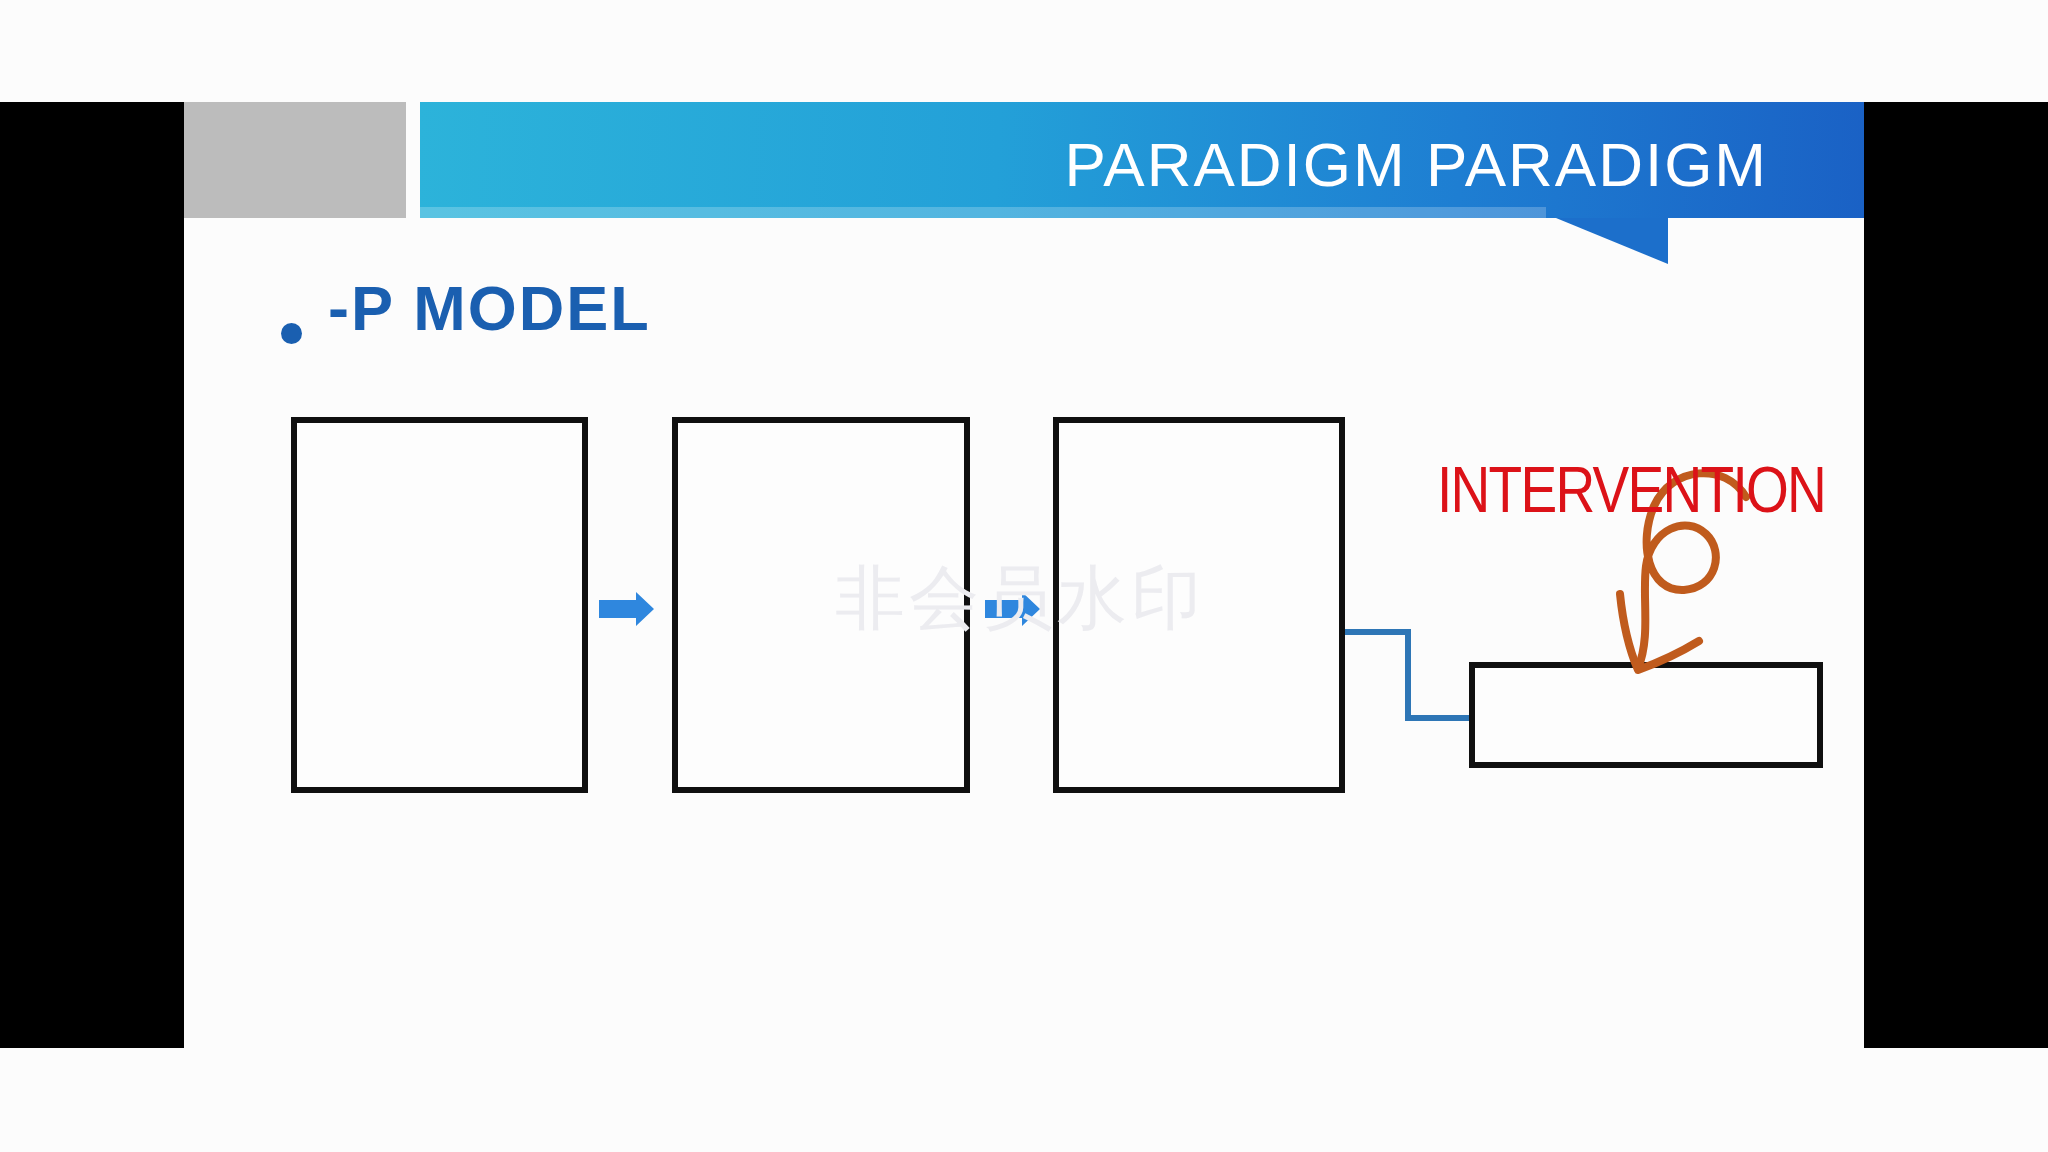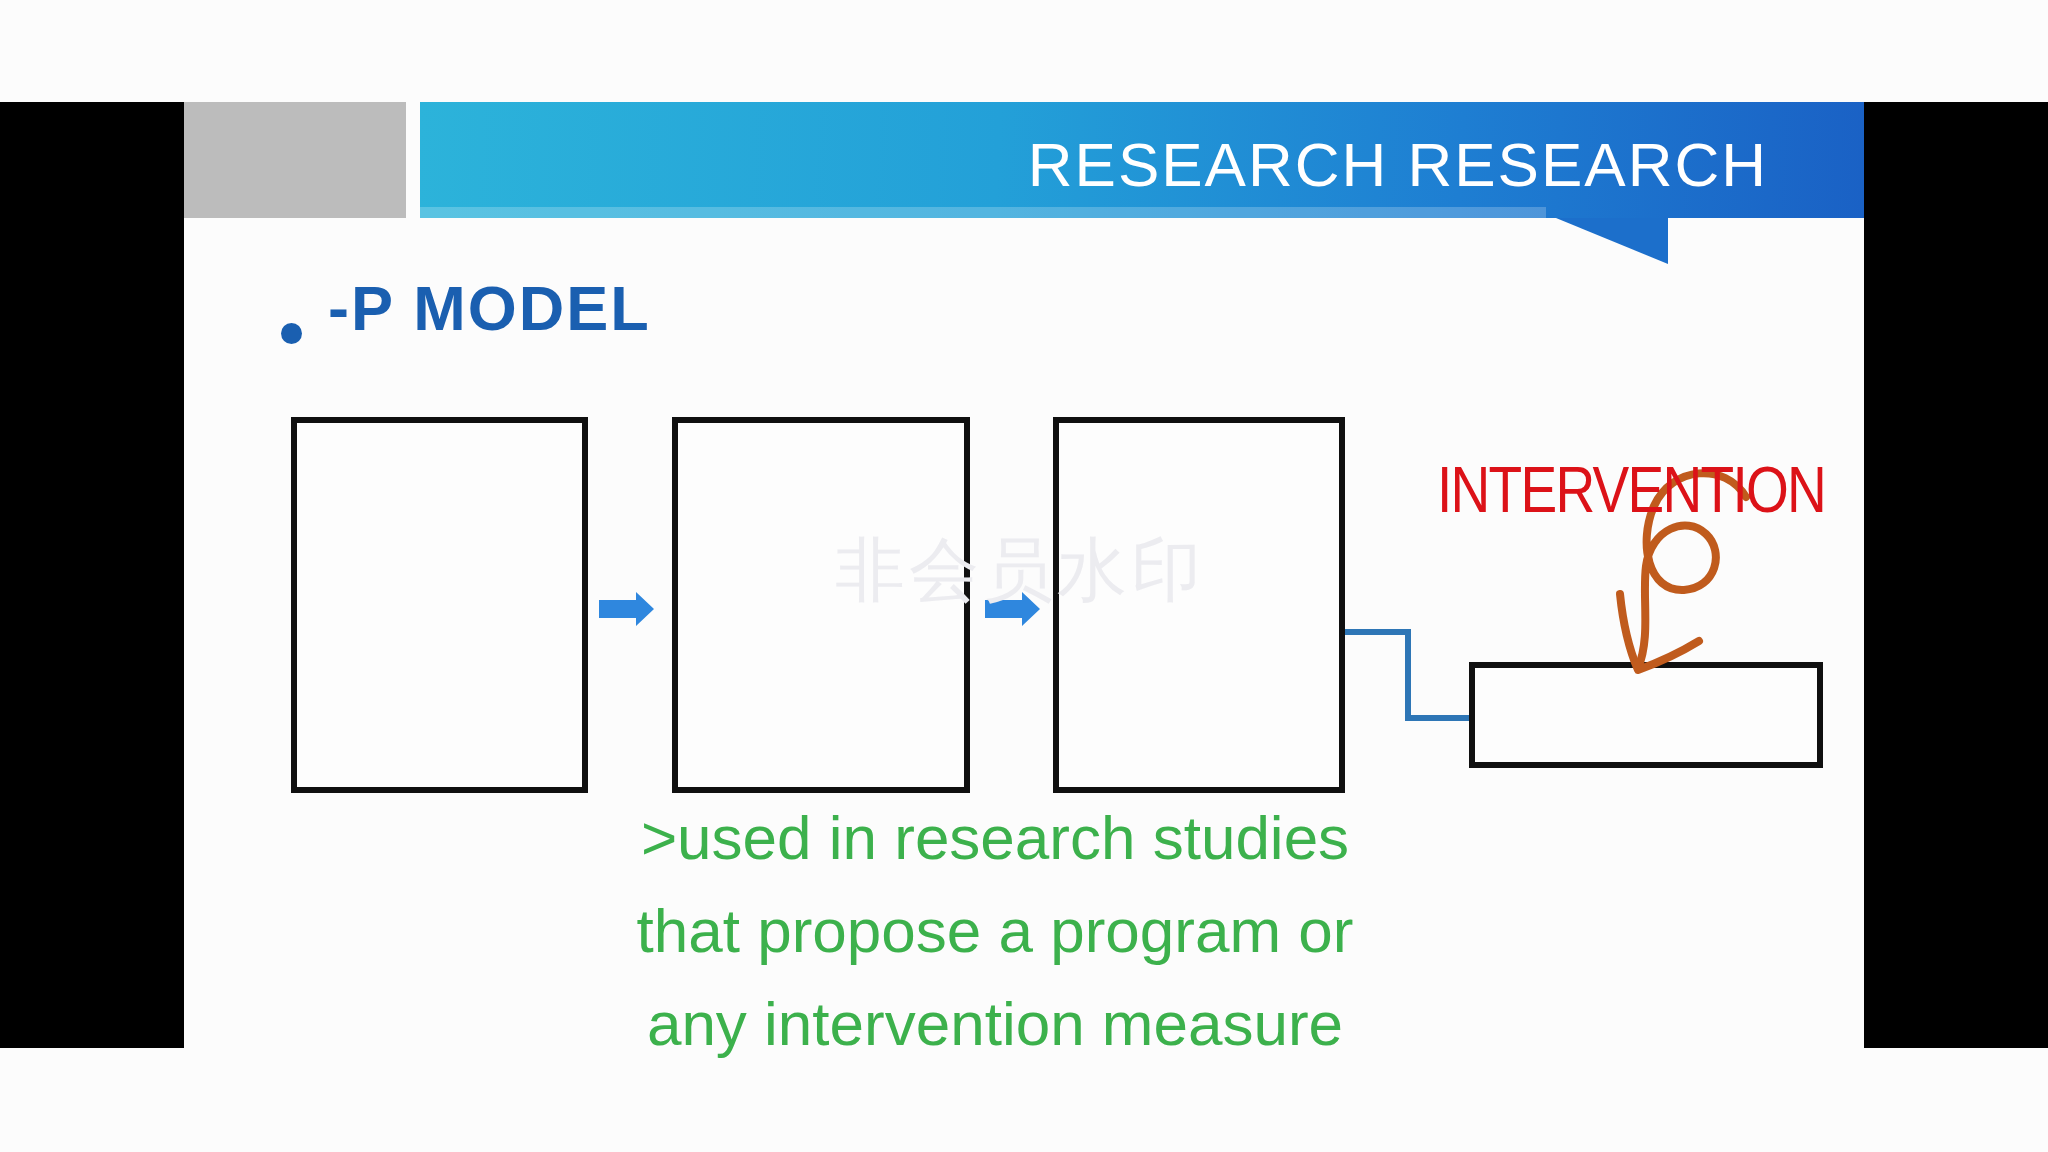--- a/index.html
+++ b/index.html
@@ -37,21 +37,21 @@
 
   
   svg.diagram { position:absolute; left:0; top:0; width:2048px; height:1152px; }
   .pbox { fill:#fdfdfd; stroke:var(--box-stroke, #101010); stroke-width:6px; }
   .block-arrow { fill:var(--arrow-blue, #2f87de); stroke:none; }
   .connector { fill:none; stroke:var(--connector-blue, #2e76b6); stroke-width:6px; }
   .ink { fill:none; stroke:var(--ink-orange, #c05b1d); stroke-width:8px;
          stroke-linecap:round; stroke-linejoin:round; }
 
   
-  .watermark { position:absolute; left:810px; top:524px; width:420px; text-align:center;
+  .watermark { position:absolute; left:810px; top:552px; width:420px; text-align:center;
                font-size:70px; letter-spacing:4px; color:var(--watermark-gray, #ececf0);
                white-space:nowrap; }
 
   
   .intervention { position:absolute; left:1437px; top:453px; color:var(--intervention-red, #dc1218);
                   font-size:64px; font-weight:500; letter-spacing:-2px; white-space:nowrap;
                   transform:scaleX(0.86); transform-origin:left center; }
 
   
   .caption { position:absolute; left:530px; top:791px; width:930px; text-align:center;
@@ -62,21 +62,21 @@
 <body>
 
 <div class="stage">
 
   <div class="bar left"></div>
   <div class="bar right"></div>
 
   <div class="gray-block"></div>
 
   <div class="banner">
-    <div class="banner-title">RESEARCH RESEARCH</div>
+    <div class="banner-title">PARADIGM PARADIGM</div>
   </div>
   <div class="banner-tail"></div>
 
   <div class="heading">
     <span class="dot"></span>
     <span class="txt">-P MODEL</span>
   </div>
 
   <svg class="diagram" viewBox="0 0 2048 1152">
     <rect class="pbox" x="294" y="420" width="291" height="370"></rect>
@@ -93,19 +93,14 @@
     <path class="ink" d="M1746,497 C1725,462 1672,466 1654,506 C1638,543 1648,592 1684,590
                          C1716,588 1725,552 1706,534 C1686,515 1651,529 1646,566
                          C1642,597 1651,637 1638,668"></path>
     <path class="ink" d="M1620,594 C1623,624 1629,649 1638,670 C1660,662 1681,652 1699,641"></path>
   </svg>
 
   <div class="watermark">非会员水印</div>
 
   <div class="intervention">INTERVENTION</div>
 
-  <div class="caption">
-    <div>&gt;used in research studies</div>
-    <div>that propose a program or</div>
-    <div>any intervention measure</div>
-  </div>
 
 </div>
 
 </body></html>

